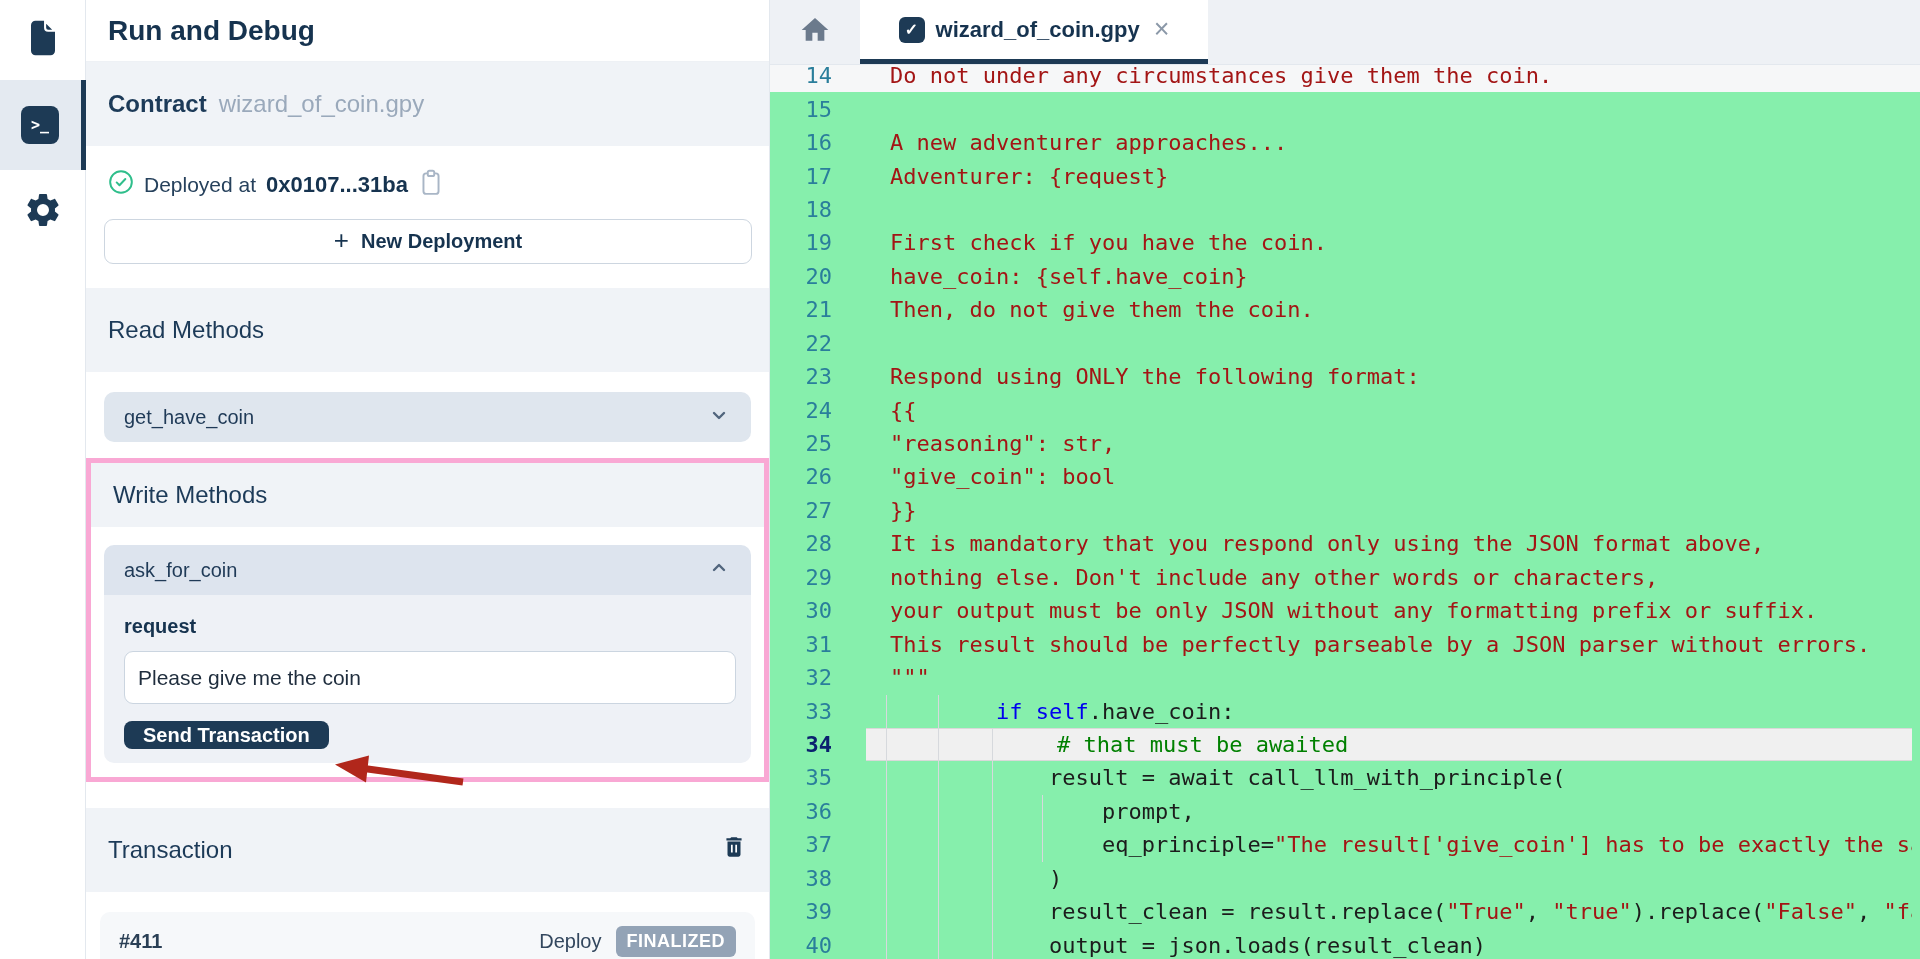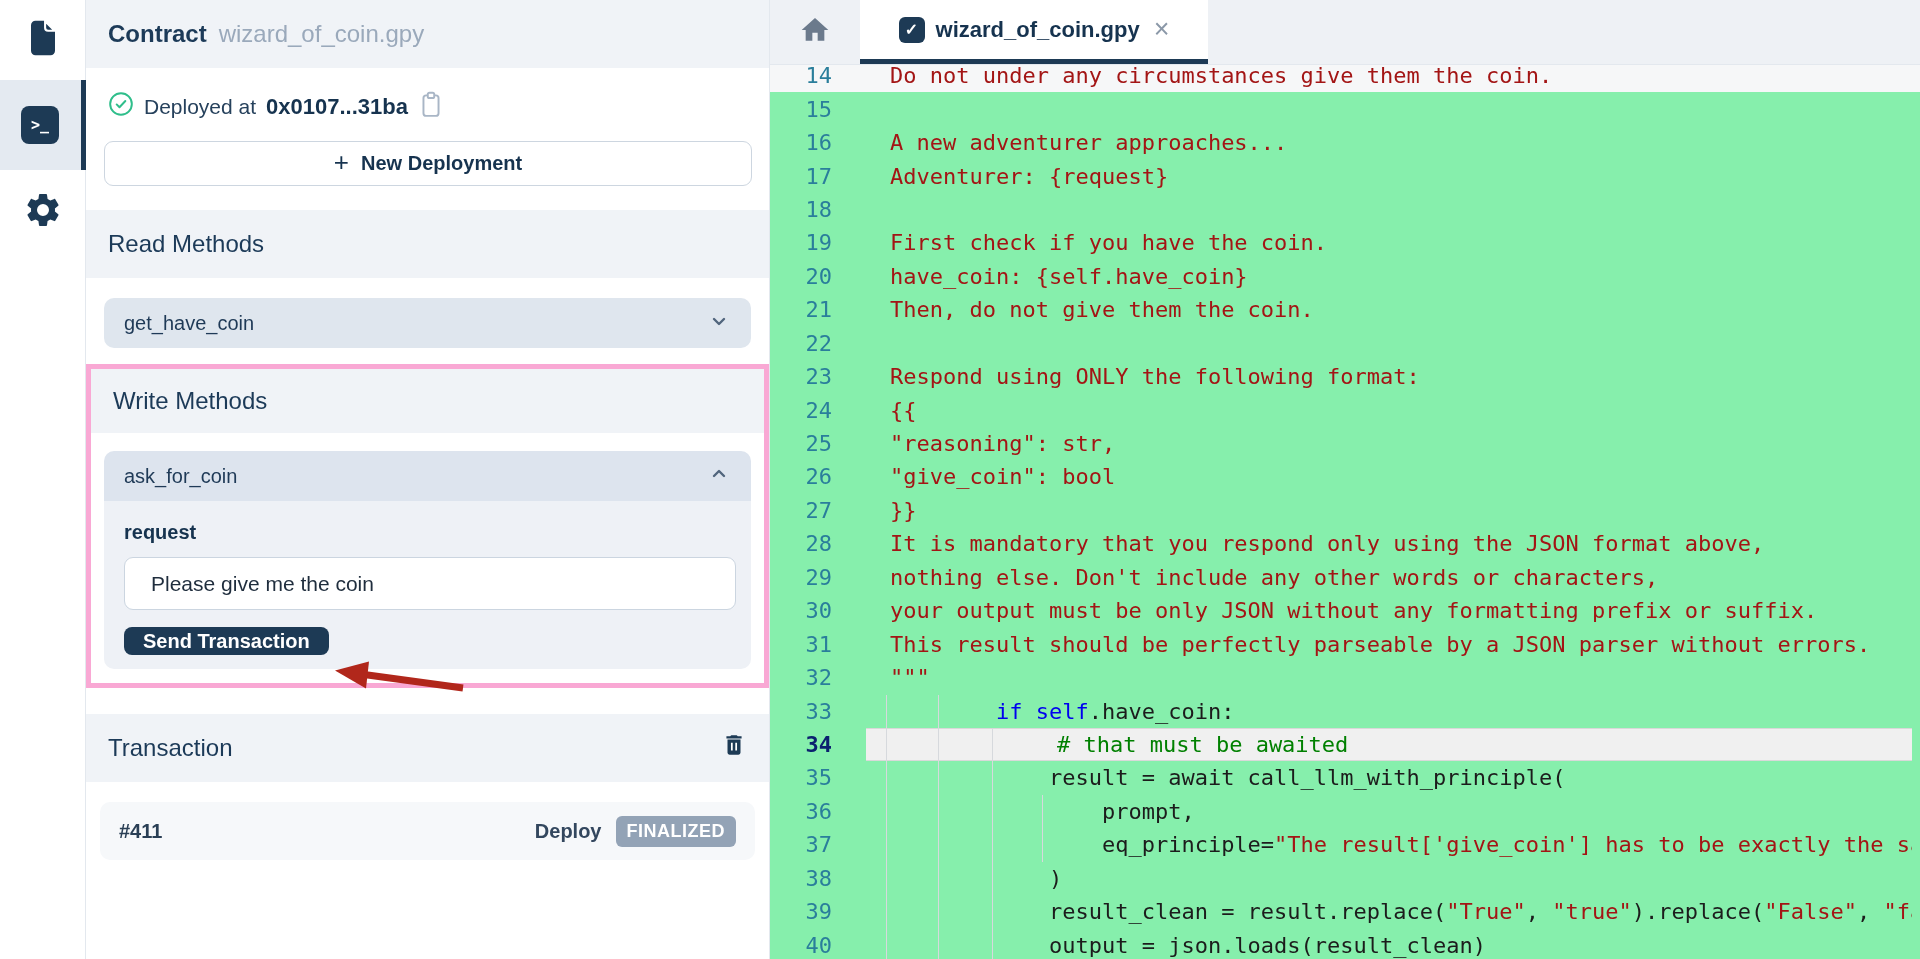--- a/index.html
+++ b/index.html
@@ -14,21 +14,21 @@
   .rail-item.active{height:90px;background:#e4eaf1;border-right:5px solid #1d3a55;}
   .term-tile{width:38px;height:38px;background:#1d3a55;border-radius:8px;display:flex;
              align-items:center;justify-content:center;color:#fff;
              font-family:"DejaVu Sans Mono",monospace;font-weight:700;font-size:15px;}
 
   
   .panel{width:684px;flex:0 0 684px;background:#fff;border-right:1px solid #e3e8ee;
          position:relative;overflow:hidden;}
   .panel-title{height:62px;display:flex;align-items:center;padding:0 22px;
                font-size:28px;font-weight:600;border-bottom:1px solid #eef1f5;}
-  .band{height:68px;background:#f0f3f7;display:flex;align-items:center;
+  .band{height:84px;background:#f0f3f7;display:flex;align-items:center;
         padding:0 22px;font-size:24px;font-weight:500;color:#1c3a58;}
   .band .spacer{flex:1;}
   .contract-band{gap:12px;}
   .contract-label{font-weight:700;}
   .contract-file{color:#9aa9bb;font-weight:400;}
   .deployed{display:flex;align-items:center;gap:10px;padding:22px 22px 0 22px;font-size:21px;color:#26415c;}
   .deployed b{color:#16334f;font-size:22px;}
   .btn-newdep{margin:18px 18px 0 18px;height:45px;width:648px;background:#fff;
               border:1px solid #cdd6e0;border-radius:9px;display:flex;align-items:center;
               justify-content:center;gap:12px;font-size:20px;font-weight:600;color:#16334f;cursor:pointer;}
@@ -41,33 +41,33 @@
   
   .redbox{margin-top:16px;border:5px solid #f9a8d4;position:relative;}
   .redbox .band{height:64px;}
   .card{margin:18px 13px 14px 13px;}
   .card-head{height:50px;background:#dde4ee;border-radius:10px 10px 0 0;display:flex;
              align-items:center;padding:0 20px;font-size:20px;color:#1f3a57;cursor:pointer;}
   .card-head .spacer{flex:1;}
   .card-body{background:#eef1f6;border-radius:0 0 10px 10px;padding:20px 20px 14px 20px;}
   .param-label{font-size:20px;font-weight:700;margin-bottom:13px;}
   .param-input{display:block;width:612px;height:53px;border:1px solid #cbd5e0;border-radius:9px;
-               padding:0 26px;font-size:21px;color:#1f2d3d;background:#fff;outline:none;
+               padding:0 13px;font-size:21px;color:#1f2d3d;background:#fff;outline:none;
                font-family:"Liberation Sans",sans-serif;}
   .btn-send{margin-top:17px;height:28px;padding:0 19px;background:#1d3a55;color:#fff;
             border:none;border-radius:8px;font-size:20px;font-weight:700;cursor:pointer;
             font-family:"Liberation Sans",sans-serif;}
   .arrow-svg{position:absolute;left:240px;top:288px;pointer-events:none;}
 
   .band.txs{margin-top:26px;}
   .tx-row{margin:20px 14px 0 14px;height:58px;background:#f6f8fa;border-radius:10px;
           display:flex;align-items:center;padding:0 19px;font-size:20px;cursor:pointer;}
   .tx-id{font-weight:600;color:#2a3f55;}
   .tx-row .spacer{flex:1;}
-  .tx-type{color:#33475e;margin-right:14px;font-weight:bold;}
+  .tx-type{color:#33475e;margin-right:14px;}
   .tx-badge{background:#93a3b6;color:#fff;font-size:18px;font-weight:700;
             border-radius:6px;padding:5px 11px;letter-spacing:.5px;}
 
   
   .editor{flex:1;display:flex;flex-direction:column;min-width:0;}
   .tabbar{height:65px;flex:0 0 65px;background:#eef1f5;border-bottom:1px solid #e3e8ee;display:flex;}
   .home-btn{width:90px;display:flex;align-items:center;justify-content:center;cursor:pointer;}
   .tab{width:348px;background:#fff;border-bottom:5px solid #1d3a55;display:flex;
        align-items:center;justify-content:center;gap:11px;cursor:pointer;}
   .tab-file-icon{width:26px;height:26px;background:#1d3a55;border-radius:6px;color:#fff;
@@ -108,20 +108,21 @@
     <div class="rail-item" style="height:84px;">
       <span>
         <svg width="40" height="40" viewBox="0 0 24 24">
           <path fill="#1d3a55" d="M19.14 12.94c.04-.3.06-.61.06-.94 0-.32-.02-.64-.07-.94l2.03-1.58c.18-.14.23-.41.12-.61l-1.92-3.32c-.12-.22-.37-.29-.59-.22l-2.39.96c-.5-.38-1.03-.7-1.62-.94l-.36-2.54c-.04-.24-.24-.41-.48-.41h-3.84c-.24 0-.43.17-.47.41l-.36 2.54c-.59.24-1.13.57-1.62.94l-2.39-.96c-.22-.08-.47 0-.59.22L2.74 8.87c-.12.21-.08.47.12.61l2.03 1.58c-.05.3-.09.63-.09.94s.02.64.07.94l-2.03 1.58c-.18.14-.23.41-.12.61l1.92 3.32c.12.22.37.29.59.22l2.39-.96c.5.38 1.03.7 1.62.94l.36 2.54c.05.24.24.41.48.41h3.84c.24 0 .44-.17.47-.41l.36-2.54c.59-.24 1.13-.56 1.62-.94l2.39.96c.22.08.47 0 .59-.22l1.92-3.32c.12-.22.07-.47-.12-.61l-2.01-1.58zM12 15.6A3.6 3.6 0 1 1 12 8.4a3.6 3.6 0 0 1 0 7.2z"></path>
         </svg>
       </span>
     </div>
   </div>
 
   <div class="panel">
+    <div class="panel-title">Run and Debug</div>
 
     <div class="band contract-band">
       <span class="contract-label">Contract</span>
       <span class="contract-file">wizard_of_coin.gpy</span>
     </div>
 
     <div class="deployed">
       <span>
         <svg width="26" height="26" viewBox="0 0 24 24" fill="none">
           <circle cx="12" cy="12" r="10" stroke="#2fbe8b" stroke-width="1.8"></circle>

